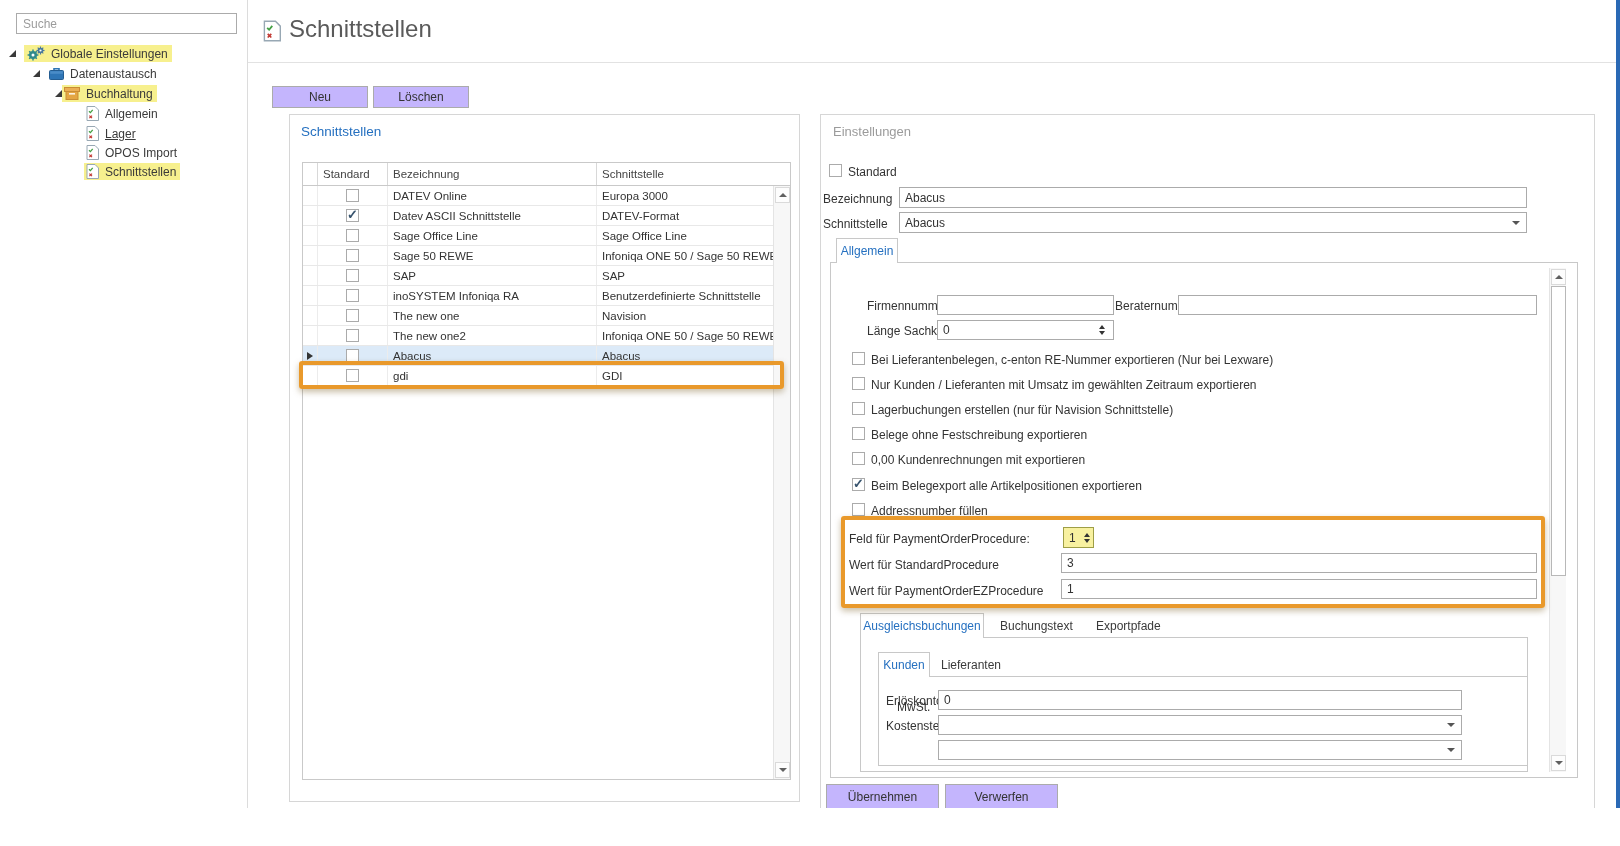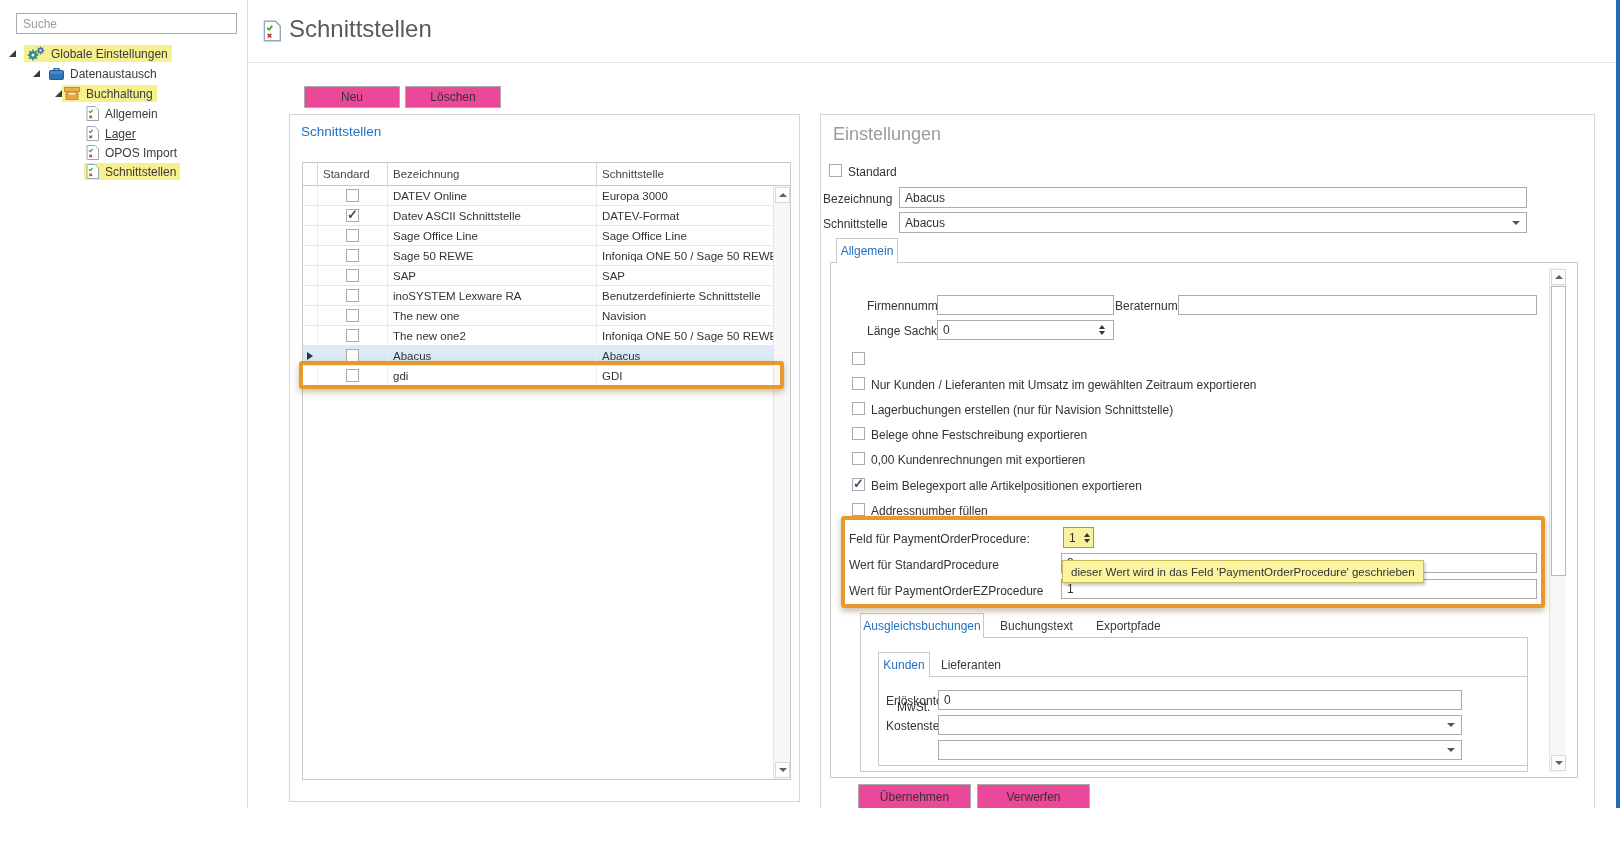--- a/index.html
+++ b/index.html
@@ -4,21 +4,21 @@
 <style>
   * { margin:0; padding:0; box-sizing:border-box; }
   html,body { background:#fff; }
   body { font-family:"Liberation Sans", sans-serif; color:#333; }
   .screen { position:relative; width:1620px; height:808px; background:#fff; overflow:hidden; }
 
   
   .abs { position:absolute; }
   .gbox { position:absolute; border:1px solid #D6D6D6; background:#fff; }
   .gbox-title { position:absolute; font-size:13.5px; }
-  .btn { position:absolute; border:1px solid #ABABAB; background:#ec4899; display:flex; align-items:center; justify-content:center; font-size:12px; color:#333;margin-left:32px; }
+  .btn { position:absolute; border:1px solid #ABABAB; background:#c4b5fd; display:flex; align-items:center; justify-content:center; font-size:12px; color:#333; }
   .field { position:absolute; border:1px solid #ABABAB; background:#fff; font-size:12px; color:#333; display:flex; align-items:center; padding:0 5px; }
   .label { position:absolute; font-size:12px; color:#333; white-space:nowrap; }
   .cb { width:13px; height:13px; border:1px solid #ABABAB; background:#fff; display:inline-block; position:relative; flex:none; }
   .cb.checked::after { content:"\2713"; position:absolute; left:0px; top:-3px; font-size:13px; font-weight:bold; color:#38546E; }
   .carrow { width:0; height:0; border-left:4px solid transparent; border-right:4px solid transparent; border-top:4.5px solid #555; position:absolute; }
   .sp-up { width:0; height:0; border-left:3.5px solid transparent; border-right:3.5px solid transparent; border-bottom:4px solid #333; }
   .sp-dn { width:0; height:0; border-left:3.5px solid transparent; border-right:3.5px solid transparent; border-top:4px solid #333; }
 
   
   .sidebar-divider { position:absolute; left:247px; top:0; width:1px; height:841px; background:#DCDCDC; }
@@ -245,21 +245,21 @@
           <span class="cb"></span>
         </div>
       <div class="c-bez">SAP</div>
       <div class="c-sch">SAP</div>
     </div>
     <div class="trow">
       <div class="c-ind"></div>
       <div class="c-std">
           <span class="cb"></span>
         </div>
-      <div class="c-bez">inoSYSTEM Lexware RA</div>
+      <div class="c-bez">inoSYSTEM Infoniqa RA</div>
       <div class="c-sch">Benutzerdefinierte Schnittstelle</div>
     </div>
     <div class="trow">
       <div class="c-ind"></div>
       <div class="c-std">
           <span class="cb"></span>
         </div>
       <div class="c-bez">The new one</div>
       <div class="c-sch">Navision</div>
     </div>
@@ -296,21 +296,21 @@
         </div>
       <div class="sbtn" style="bottom:1px;">
           <span class="sarr-dn"></span>
         </div>
     </div>
   </div>
 
   <div class="ann" style="left:299px; top:361px; width:485px; height:28px;"></div>
 
   <div class="gbox" style="left:820px; top:114px; width:775px; height:706px;"></div>
-  <div class="gbox-title" style="left:833px; top:124px; color:#9B9B9B; font-size:18px;">Einstellungen</div>
+  <div class="gbox-title" style="left:833px; top:124px; color:#9B9B9B; font-size:13px;">Einstellungen</div>
 
   <span class="cb" style="position:absolute; left:829px; top:164px;"></span>
   <div class="label" style="left:848px; top:165px;">Standard</div>
 
   <div class="label" style="left:823px; top:192px;">Bezeichnung</div>
   <div class="field" style="left:899px; top:187px; width:628px; height:21px;">Abacus</div>
 
   <div class="label" style="left:823px; top:217px;">Schnittstelle</div>
   <div class="field" style="left:899px; top:212px; width:628px; height:21px;">Abacus</div>
   <span class="carrow" style="left:1512px; top:221px;"></span>
@@ -326,20 +326,21 @@
   <div class="label" style="left:867px; top:324px;">Länge Sachkonto</div>
   <div class="field" style="left:937px; top:320px; width:177px; height:20px; justify-content:flex-end;">
     <span>0</span>
     <span class="spincol">
         <span class="sp-up"></span>
         <span class="sp-dn"></span>
       </span>
   </div>
 
   <span class="cb" style="position:absolute; left:852px; top:352px;"></span>
+  <div class="label" style="left:871px; top:353px;">Bei Lieferantenbelegen, c-enton RE-Nummer exportieren (Nur bei Lexware)</div>
 
   <span class="cb" style="position:absolute; left:852px; top:377px;"></span>
   <div class="label" style="left:871px; top:378px;">Nur Kunden / Lieferanten mit Umsatz im gewählten Zeitraum exportieren</div>
 
   <span class="cb" style="position:absolute; left:852px; top:402px;"></span>
   <div class="label" style="left:871px; top:403px;">Lagerbuchungen erstellen (nur für Navision Schnittstelle)</div>
 
   <span class="cb" style="position:absolute; left:852px; top:427px;"></span>
   <div class="label" style="left:871px; top:428px;">Belege ohne Festschreibung exportieren</div>
 
@@ -360,21 +361,20 @@
         <span class="sp-dn"></span>
       </span>
   </div>
 
   <div class="label" style="left:849px; top:558px;">Wert für StandardProcedure</div>
   <div class="field" style="left:1061px; top:553px; width:476px; height:20px;">3</div>
 
   <div class="label" style="left:849px; top:584px;">Wert für PaymentOrderEZProcedure</div>
   <div class="field" style="left:1061px; top:579px; width:476px; height:20px;">1</div>
 
-  <div class="tooltip" style="left:1062px; top:560px; height:23px;">dieser Wert wird in das Feld 'PaymentOrderProcedure' geschrieben</div>
 
   <div class="ann" style="left:841px; top:516px; width:704px; height:92px;"></div>
 
   <div class="tab active" style="left:860px; top:613px; width:124px; height:25px;">Ausgleichsbuchungen</div>
   <div class="tab-inactive" style="left:1000px; top:619px;">Buchungstext</div>
   <div class="tab-inactive" style="left:1096px; top:619px;">Exportpfade</div>
   <div class="tabpage" style="left:860px; top:637px; width:668px; height:135px;"></div>
 
   <div class="tab active" style="left:878px; top:652px; width:52px; height:25px;">Kunden</div>
   <div class="tab-inactive" style="left:941px; top:658px;">Lieferanten</div>

